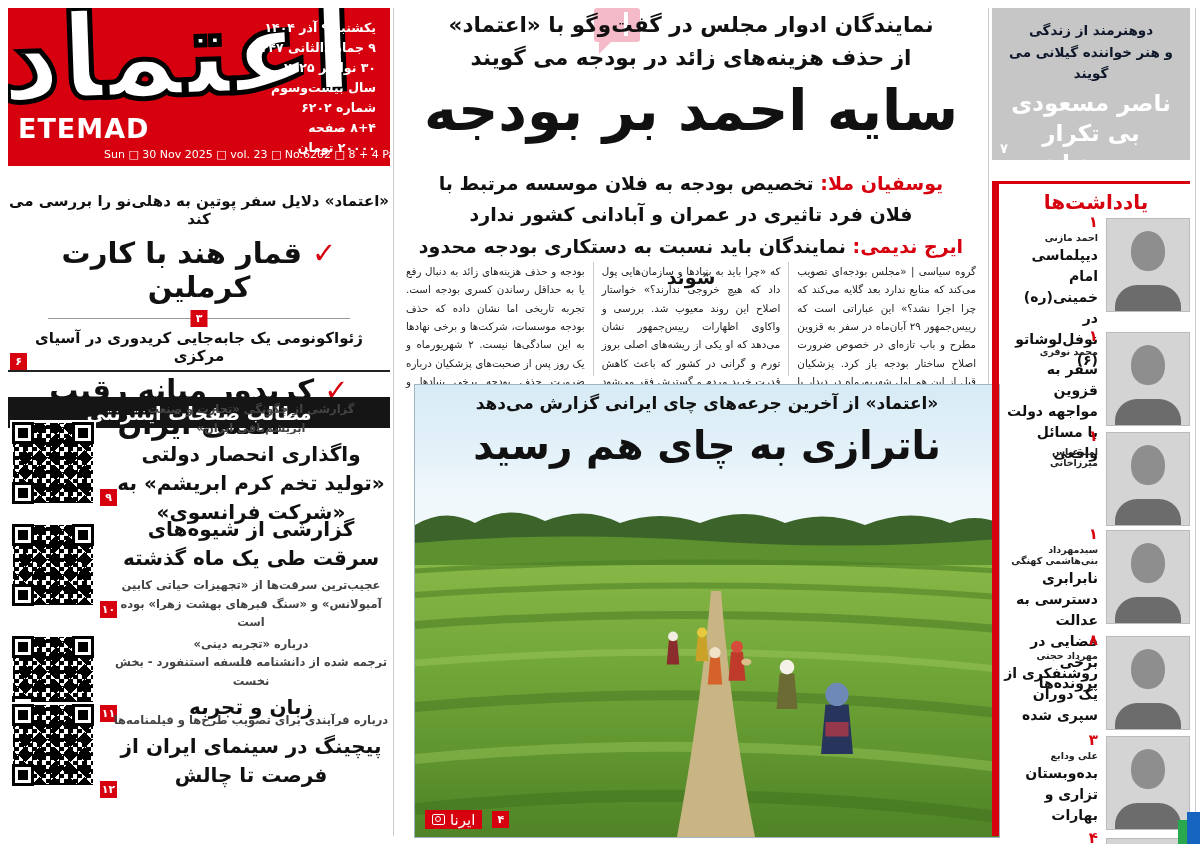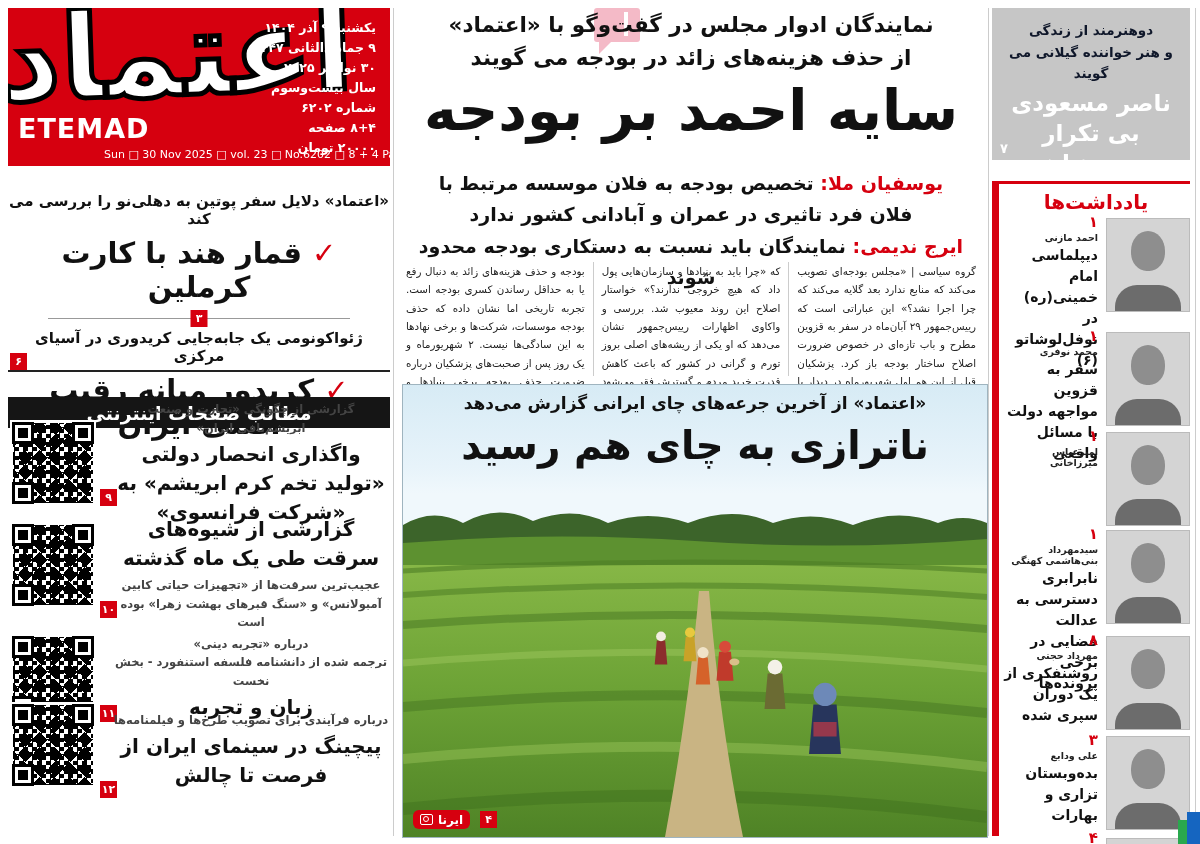--- a/index.html
+++ b/index.html
@@ -61,28 +61,28 @@
   .c-subs{position:absolute;top:168px;left:20px;right:20px;text-align:center;font-size:19px;
     font-weight:900;line-height:1.65;}
   .redname{color:#d6000f;}
   .c-body{position:absolute;top:262px;left:0;width:586px;height:114px;display:flex;direction:rtl;
     font-size:10.3px;line-height:1.78;text-align:justify;color:#222;}
   .bodycol{flex:1;padding:0 8px;}
   .bodycol + .bodycol{border-left:none;border-right:1px solid #ccc;}
   .readmore{color:#d6000f;font-weight:bold;}
 
   
-  .photo-card{position:absolute;top:384px;left:4px;width:584px;height:452px;border:1px solid #9fb4bf;
+  .photo-card{position:absolute;top:384px;left:16px;width:584px;height:452px;border:1px solid #9fb4bf;
     background:linear-gradient(#d7ebf5 0%,#e7f3fa 18%,#f0f8fc 24%);overflow:hidden;}
   .tea-kicker{position:absolute;top:8px;width:100%;text-align:center;font-size:17px;font-weight:900;}
   .tea-head{position:absolute;top:38px;width:100%;text-align:center;font-size:39px;font-weight:900;}
   .tea-svg{position:absolute;left:0;bottom:0;width:584px;height:358px;}
   .credit-strip{position:absolute;left:10px;bottom:8px;display:flex;gap:10px;align-items:center;direction:ltr;}
-  .credit{display:flex;align-items:center;gap:5px;background:#d6000f;color:#fff;font-size:12px;
-    font-weight:bold;padding:2px 7px;height:15px;border-radius:6px;}
+  .credit{display:flex;align-items:center;gap:5px;background:#d6000f;color:#fff;font-size:15px;
+    font-weight:normal;padding:2px 7px;height:15px;}
   .cam{display:inline-block;width:11px;height:9px;border:1.5px solid #fff;border-radius:2px;position:relative;}
   .cam::after{content:"";position:absolute;left:2px;top:1px;width:4px;height:4px;border:1px solid #fff;border-radius:50%;}
 
   
   .masoudi{position:absolute;left:992px;top:8px;width:198px;height:152px;background:#c6c6c6;
     text-align:center;}
   .m-kick{font-size:13.5px;font-weight:bold;color:#0f172a;line-height:1.6;margin-top:12px;}
   .m-title{font-size:23px;font-weight:900;color:#fff;line-height:1.3;margin-top:4px;}
   .m-page{position:absolute;left:8px;bottom:4px;color:#fff;font-size:13px;font-weight:bold;}
   .notes-toprule{position:absolute;left:992px;top:181px;width:198px;height:3px;background:#d6000f;}

